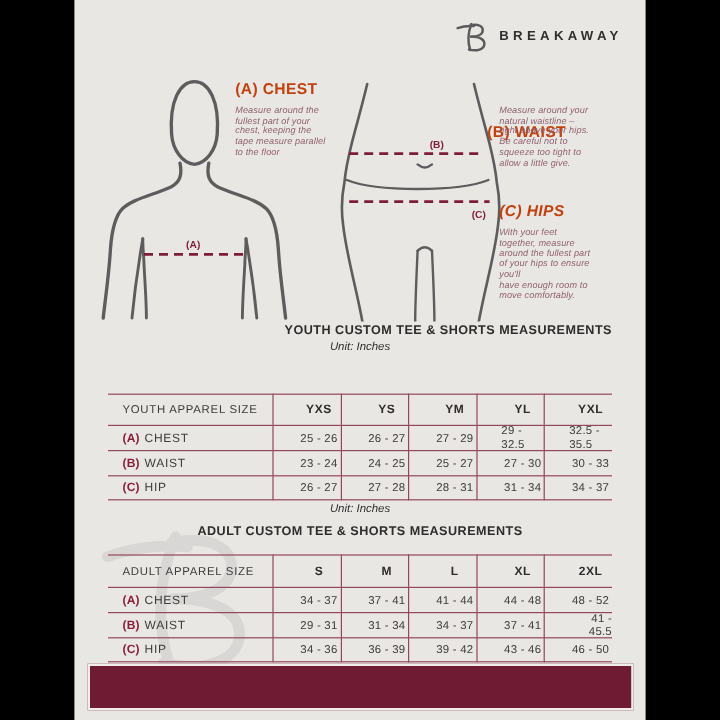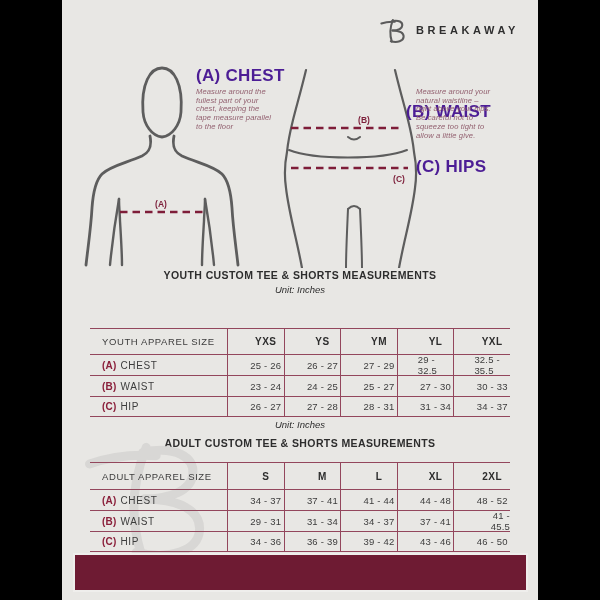--- a/index.html
+++ b/index.html
@@ -18,21 +18,21 @@
   .logo-b { width:27px; height:29px; color:#5b5b5b; }
   .brand { font-size:11px; font-weight:bold; letter-spacing:3.6px; color:#2f2f2f; }
 
   
   .figsvg { position:absolute; left:0; top:62px; width:476px; height:206px; }
   .body-line { stroke:#5d5d5d; fill:none; stroke-linecap:round; stroke-linejoin:round; }
   .dash { stroke:#7e1d38; stroke-width:2.3; stroke-dasharray:7.5 5; fill:none; }
   .marker { font-family:"Liberation Sans",sans-serif; font-size:8.5px; font-weight:bold; fill:#7d1f3a; }
 
   
-  .instr-h { position:absolute; font-size:17px; font-weight:bold; letter-spacing:0.3px; color:#4c1d95; }
+  .instr-h { position:absolute; font-size:13px; font-weight:bold; letter-spacing:0.3px; color:#c2410c; }
   .instr-b { position:absolute; font-size:7.6px; line-height:8.7px; font-style:italic; font-weight:500;
     color:#92606f; white-space:pre-line; letter-spacing:0.1px; }
 
   
   .tbl-title { position:absolute; left:28px; width:420px; text-align:center; font-size:10.5px;
     font-weight:bold; letter-spacing:0.4px; color:#2d2d2d; }
   .tbl-unit { position:absolute; left:28px; width:420px; text-align:center; font-size:9.5px;
     font-style:italic; font-weight:400; color:#2f2f2f; }
 
   
@@ -113,32 +113,39 @@
 to the floor</div>
 
   <div class="instr-h" style="left:344px; top:66px;margin-top:36px;">(B) WAIST</div>
   <div class="instr-b" style="left:354px; top:88px; width:120px;">Measure around your
 natural waistline –
 right above your hips.
 Be careful not to
 squeeze too tight to
 allow a little give.</div>
 
-  <div class="instr-h" style="left:354px; top:157px;">(C) HIPS</div>
+  <div class="instr-h" style="left:354px; top:168px;font-style:italic;">(C) HIPS</div>
+  <div class="instr-b" style="left:354px; top:190px; width:126px;">With your feet
+together, measure
+around the fullest part
+of your hips to ensure
+you'll
+have enough room to
+move comfortably.</div>
 
   <svg class="watermark" viewBox="0 0 40 42">
     <g stroke="currentColor" stroke-width="2.7" fill="none" stroke-linecap="round">
       <path d="M 2,12 C 9,9.5 15,9 22,9.5"></path>
       <path d="M 19,7 C 15,17 14,28 17.5,39"></path>
       <path d="M 18,8.5 C 28,6.5 33.5,10 33,15 C 32.6,20 26,22.5 18.5,22.5"></path>
       <path d="M 18.5,22.5 C 29,22.5 35.5,26 35,32 C 34.5,38 26,41 16,38.5"></path>
     </g>
   </svg>
 
-  <div class="tbl-title" style="top:269px;">YOUTH CUSTOM TEE &amp; SHORTS MEASUREMENTS</div>
+  <div class="tbl-title" style="top:269px;text-align:right;">YOUTH CUSTOM TEE &amp; SHORTS MEASUREMENTS</div>
   <div class="tbl-unit" style="top:284px;">Unit: Inches</div>
 
   <div class="size-table youth">
     <div class="cell left apparel-head">YOUTH APPAREL SIZE</div>
     <div class="cell vline size-head">YXS</div>
     <div class="cell vline size-head">YS</div>
     <div class="cell vline size-head">YM</div>
     <div class="cell vline size-head">YL</div>
     <div class="cell vline size-head">YXL</div>
 

